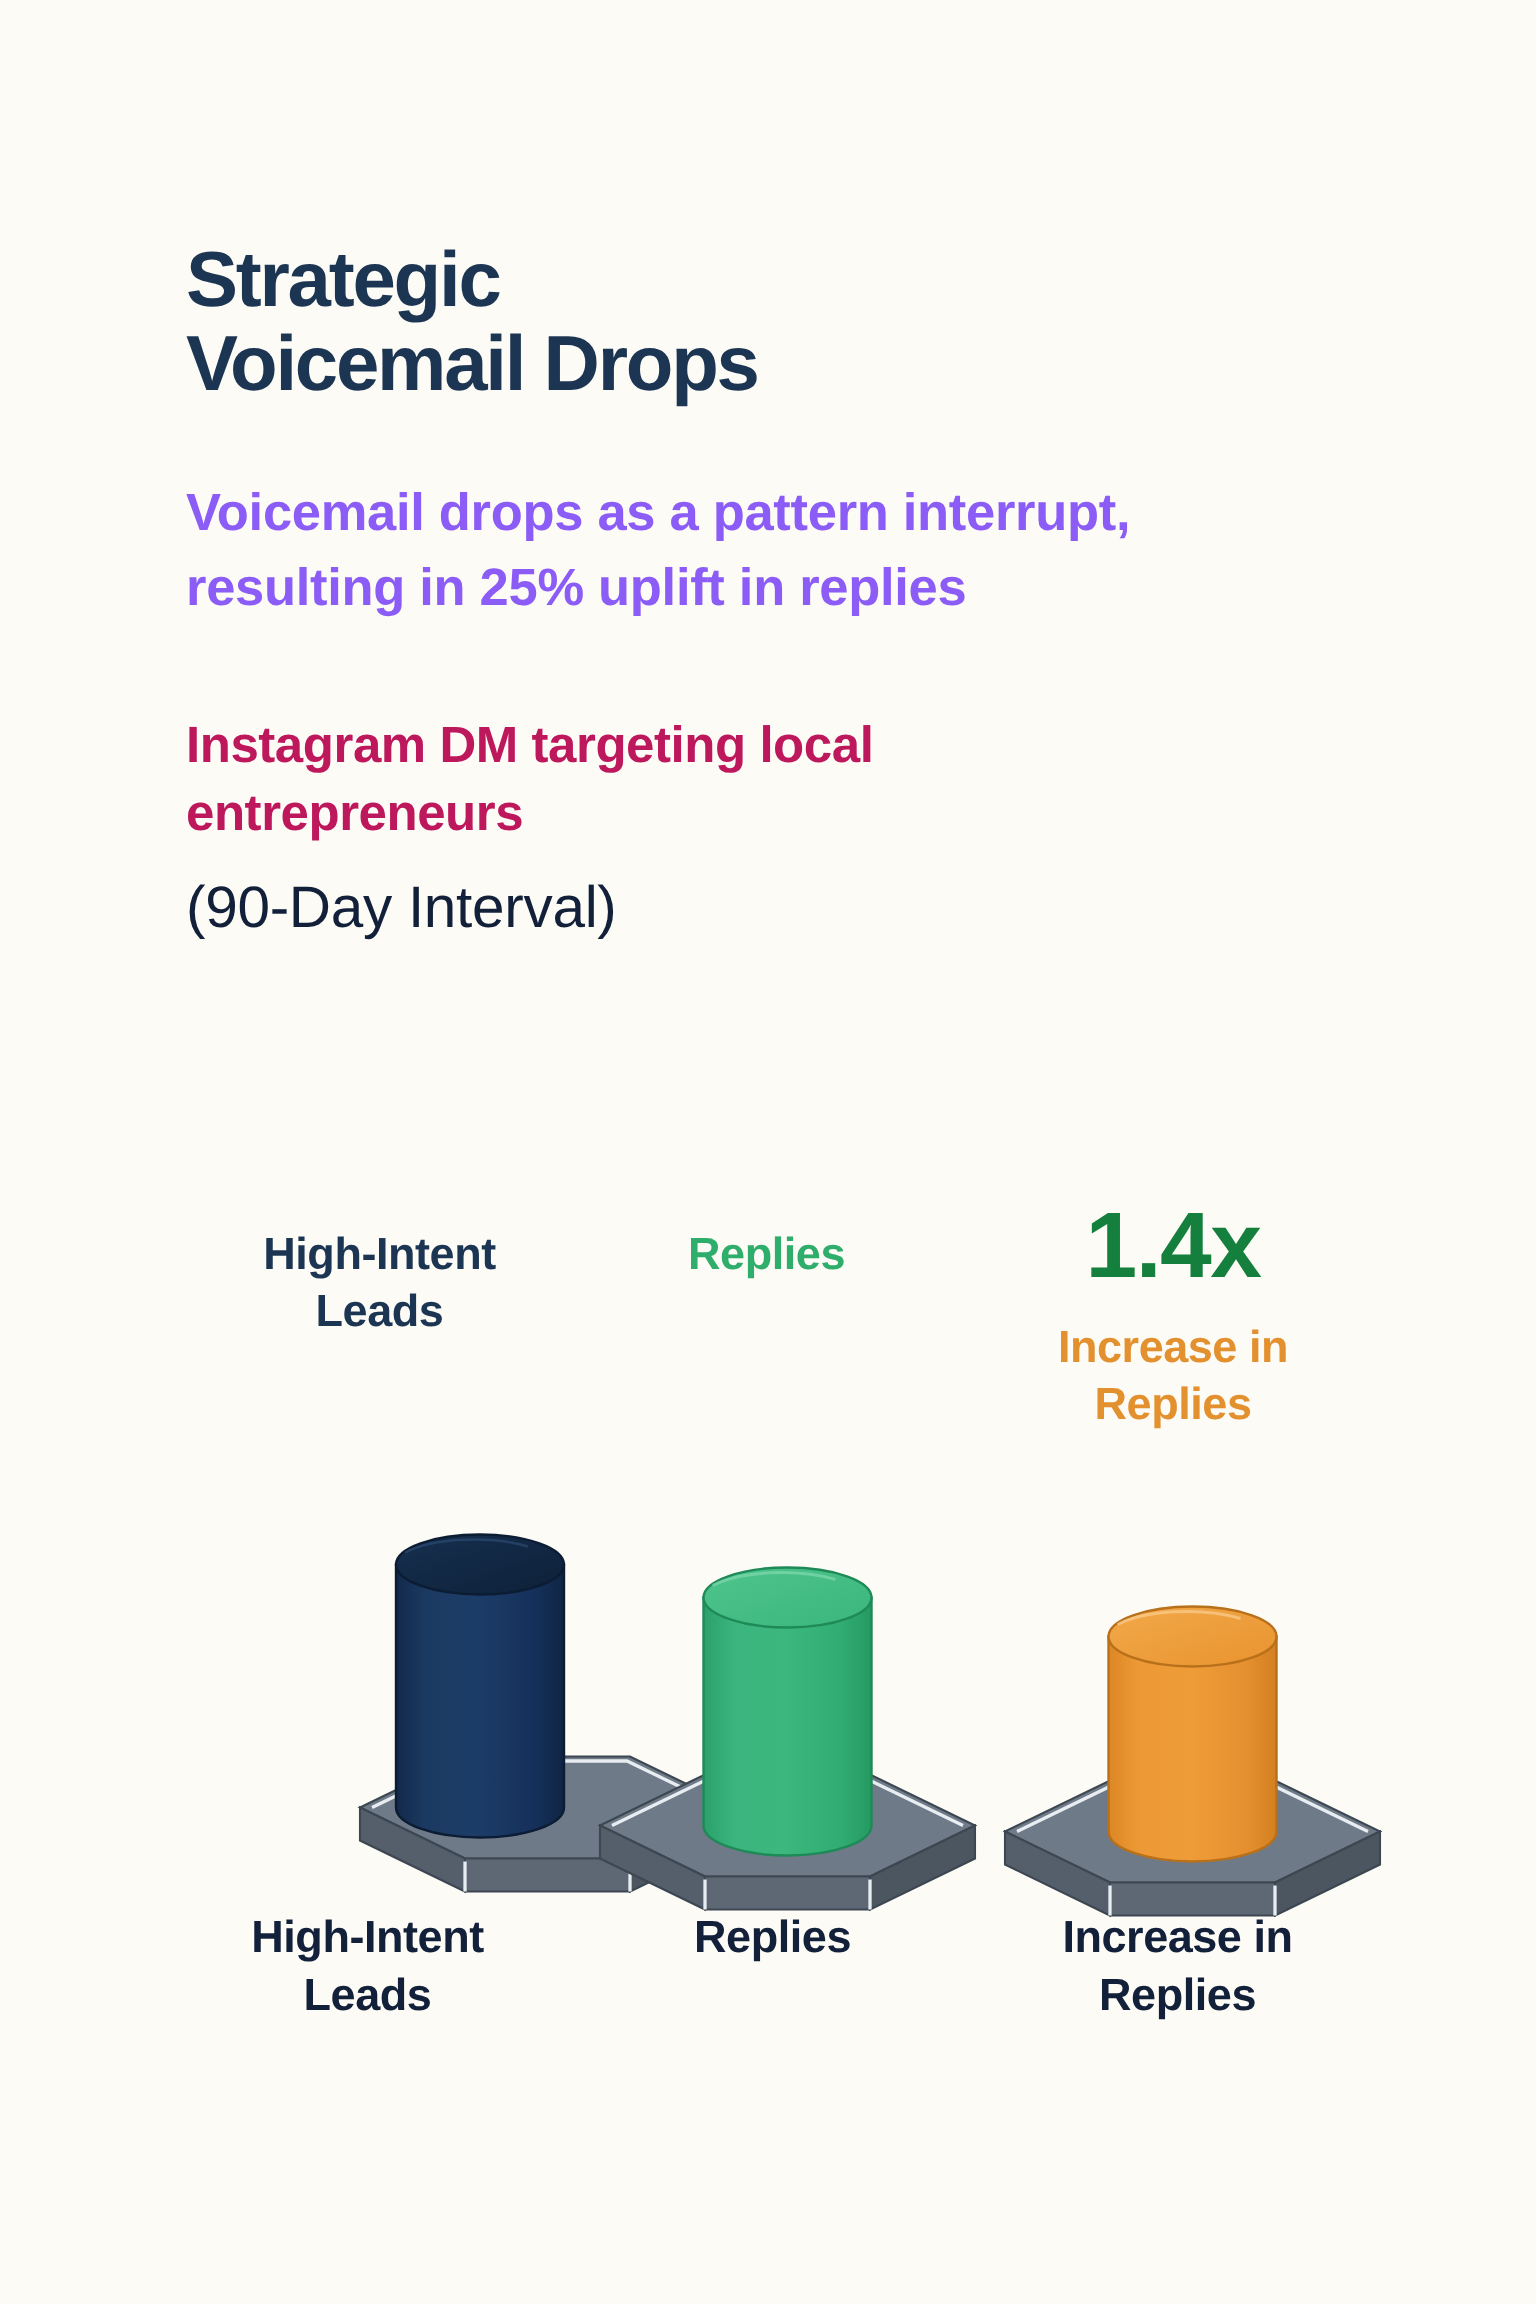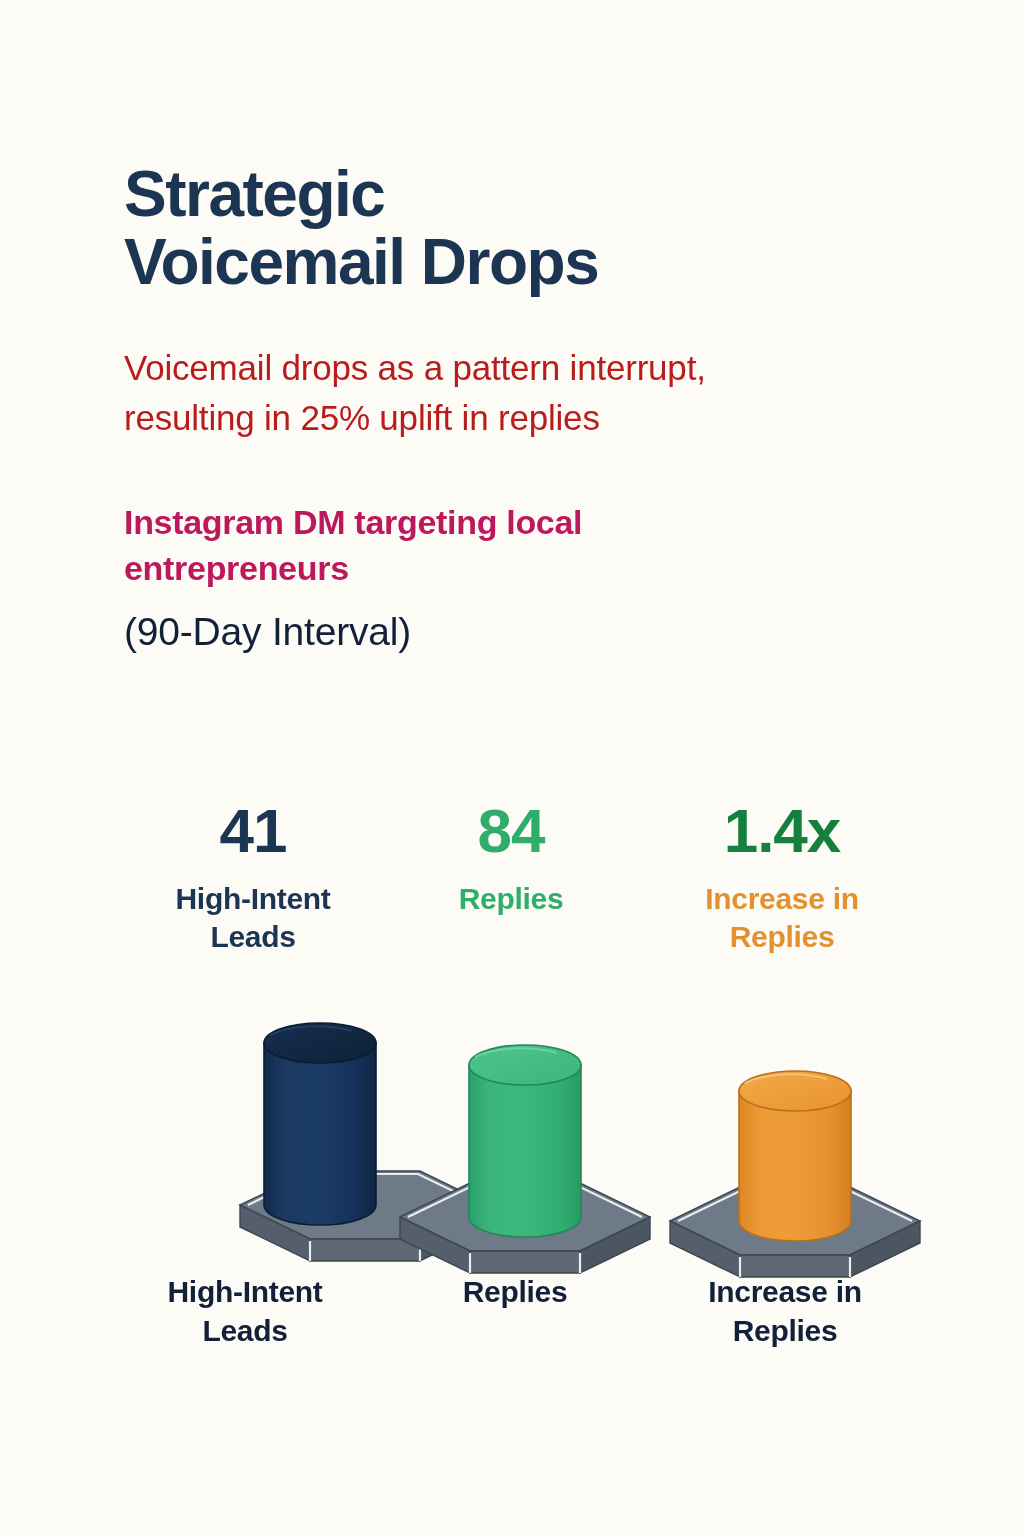--- a/index.html
+++ b/index.html
@@ -23,34 +23,34 @@
 
   
   .header {
     position: absolute;
     left: 124px;
     top: 160px;
     width: 800px;
   }
 
   .title {
-    font-size: 64px;
+    font-size: 52px;
     line-height: 1.07;
     font-weight: 700;
     color: #1C3553;
     letter-spacing: -1.5px;
     margin: 0;
     white-space: pre-line;
   }
 
   .subtitle {
     font-size: 35px;
     line-height: 1.42;
-    font-weight: 400;
-    color: #b91c1c;
+    font-weight: 700;
+    color: #8b5cf6;
     margin: 46px 0 0 0;
     letter-spacing: -0.2px;
     white-space: pre-line;
     max-width: 760px;
   }
 
   .section-heading {
     font-size: 34px;
     line-height: 1.33;
     font-weight: 700;
@@ -145,26 +145,24 @@
 Voicemail Drops</h1>
     <p class="subtitle">Voicemail drops as a pattern interrupt,
 resulting in 25% uplift in replies</p>
     <h2 class="section-heading">Instagram DM targeting local
 entrepreneurs</h2>
     <p class="section-sub">(90-Day Interval)</p>
   </div>
 
   <div class="kpi-row">
     <div class="kpi kpi-0">
-      <div class="kpi-value" style="color: rgb(28, 53, 83);">41</div>
       <div class="kpi-label" style="color: rgb(28, 53, 83);">High-Intent
 Leads</div>
     </div>
     <div class="kpi kpi-1">
-      <div class="kpi-value" style="color: rgb(47, 174, 107);">84</div>
       <div class="kpi-label" style="color: rgb(47, 174, 107);">Replies</div>
     </div>
     <div class="kpi kpi-2">
       <div class="kpi-value" style="color: #15803d;">1.4x</div>
       <div class="kpi-label" style="color: rgb(227, 144, 47);">Increase in
 Replies</div>
     </div>
   </div>
 
   <div class="chart">

